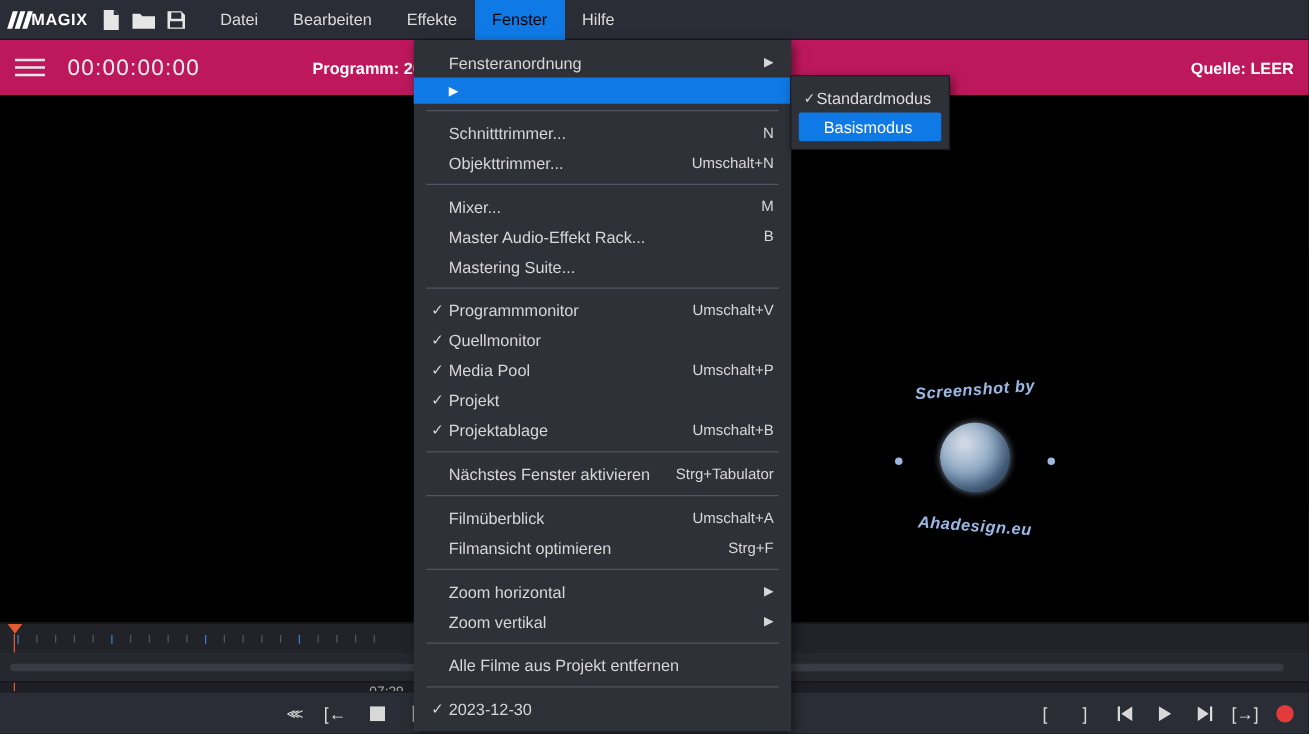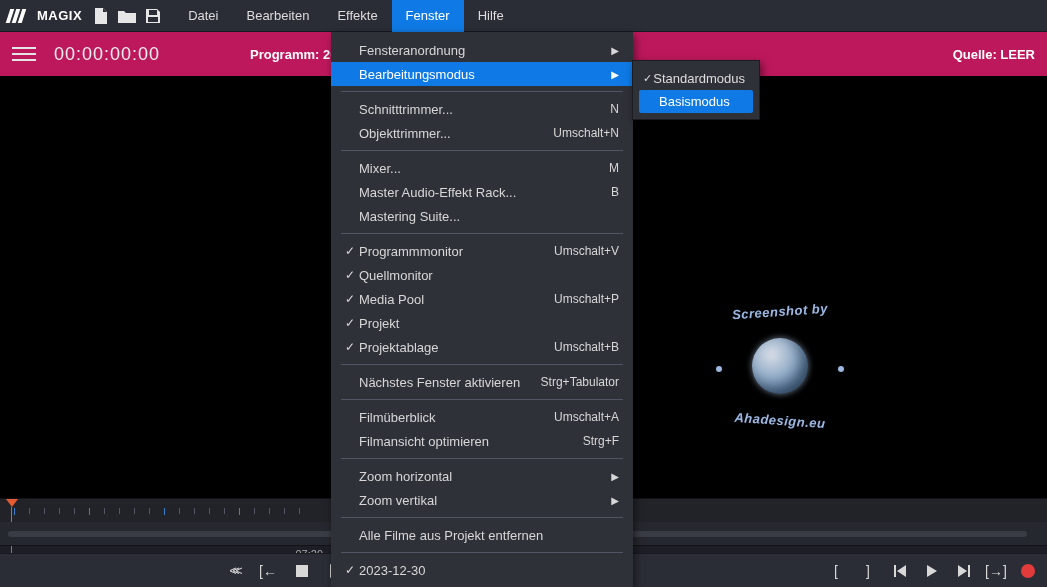--- a/index.html
+++ b/index.html
@@ -1,28 +1,28 @@
 <!DOCTYPE html>
 <html><head>
 <meta charset="utf-8">
 <style>
 * { margin: 0; padding: 0; box-sizing: border-box; font-family: "Segoe UI", Tahoma, sans-serif; }
 body { background: #1a1a1a; width: 1047px; height: 587px; overflow: hidden; color: #ddd; font-size: 13px; position: relative; }
 
 
 .menubar { height: 32px; background: #2b2d36; display: flex; align-items: center; padding-left: 8px; border-bottom: 1px solid #181921; }
-.logo { display: flex; align-items: center; gap: 13px; margin-right: 8px; }
+.logo { display: flex; align-items: center; gap: 1px; margin-right: 8px; }
 .logo-glyph { display: flex; gap: 2px; }
 .logo-bar { width: 4px; height: 14px; background: #fff; transform: skewX(-18deg); }
 .logo-text { font-weight: 600; letter-spacing: 0.5px; color: #fff; font-size: 13px; }
 .file-icons { display: flex; gap: 4px; margin-right: 10px; }
 .ficon { width: 22px; height: 22px; display: flex; align-items: center; justify-content: center; }
 .menu-items { display: flex; }
 .menu-item { padding: 0 14px; height: 32px; line-height: 32px; cursor: default; font-size: 13px; }
-.menu-item.active { background: #0f7ae5; color: #ffffff; }
+.menu-item.active { background: #0f7ae5; color: #000000; }
 
 
 .infobar { height: 44px; background: #be185d; display: flex; align-items: center; padding: 0 12px; position: relative; }
 .hamburger { width: 24px; display: flex; flex-direction: column; gap: 4px; margin-right: 18px; }
 .hamburger span { height: 2px; background: #e5e5e5; }
 .timecode { font-size: 18px; font-weight: 300; color: #eee; letter-spacing: 1px; }
 .programm { position: absolute; left: 250px; font-weight: 600; color: #fff; font-size: 13px; }
 .quelle { margin-left: auto; font-weight: 600; font-size: 13px; color: #fff; }
 
 
@@ -141,21 +141,20 @@
 </div>
 
 <div class="dropdown" id="dropdown">
     <div class="dd-item">
       <span class="dd-check"></span>
       <span class="dd-label">Fensteranordnung</span>
       <span class="dd-arrow">▶</span>
     </div>
     <div class="dd-item highlight">
       <span class="dd-check"></span>
-      <span class="dd-label">Bearbeitungsmodus</span>
       <span class="dd-arrow">▶</span>
     </div>
     <div class="dd-sep"></div>
     <div class="dd-item">
       <span class="dd-check"></span>
       <span class="dd-label">Schnitttrimmer...</span>
       <span class="dd-shortcut">N</span>
     </div>
     <div class="dd-item">
       <span class="dd-check"></span>

